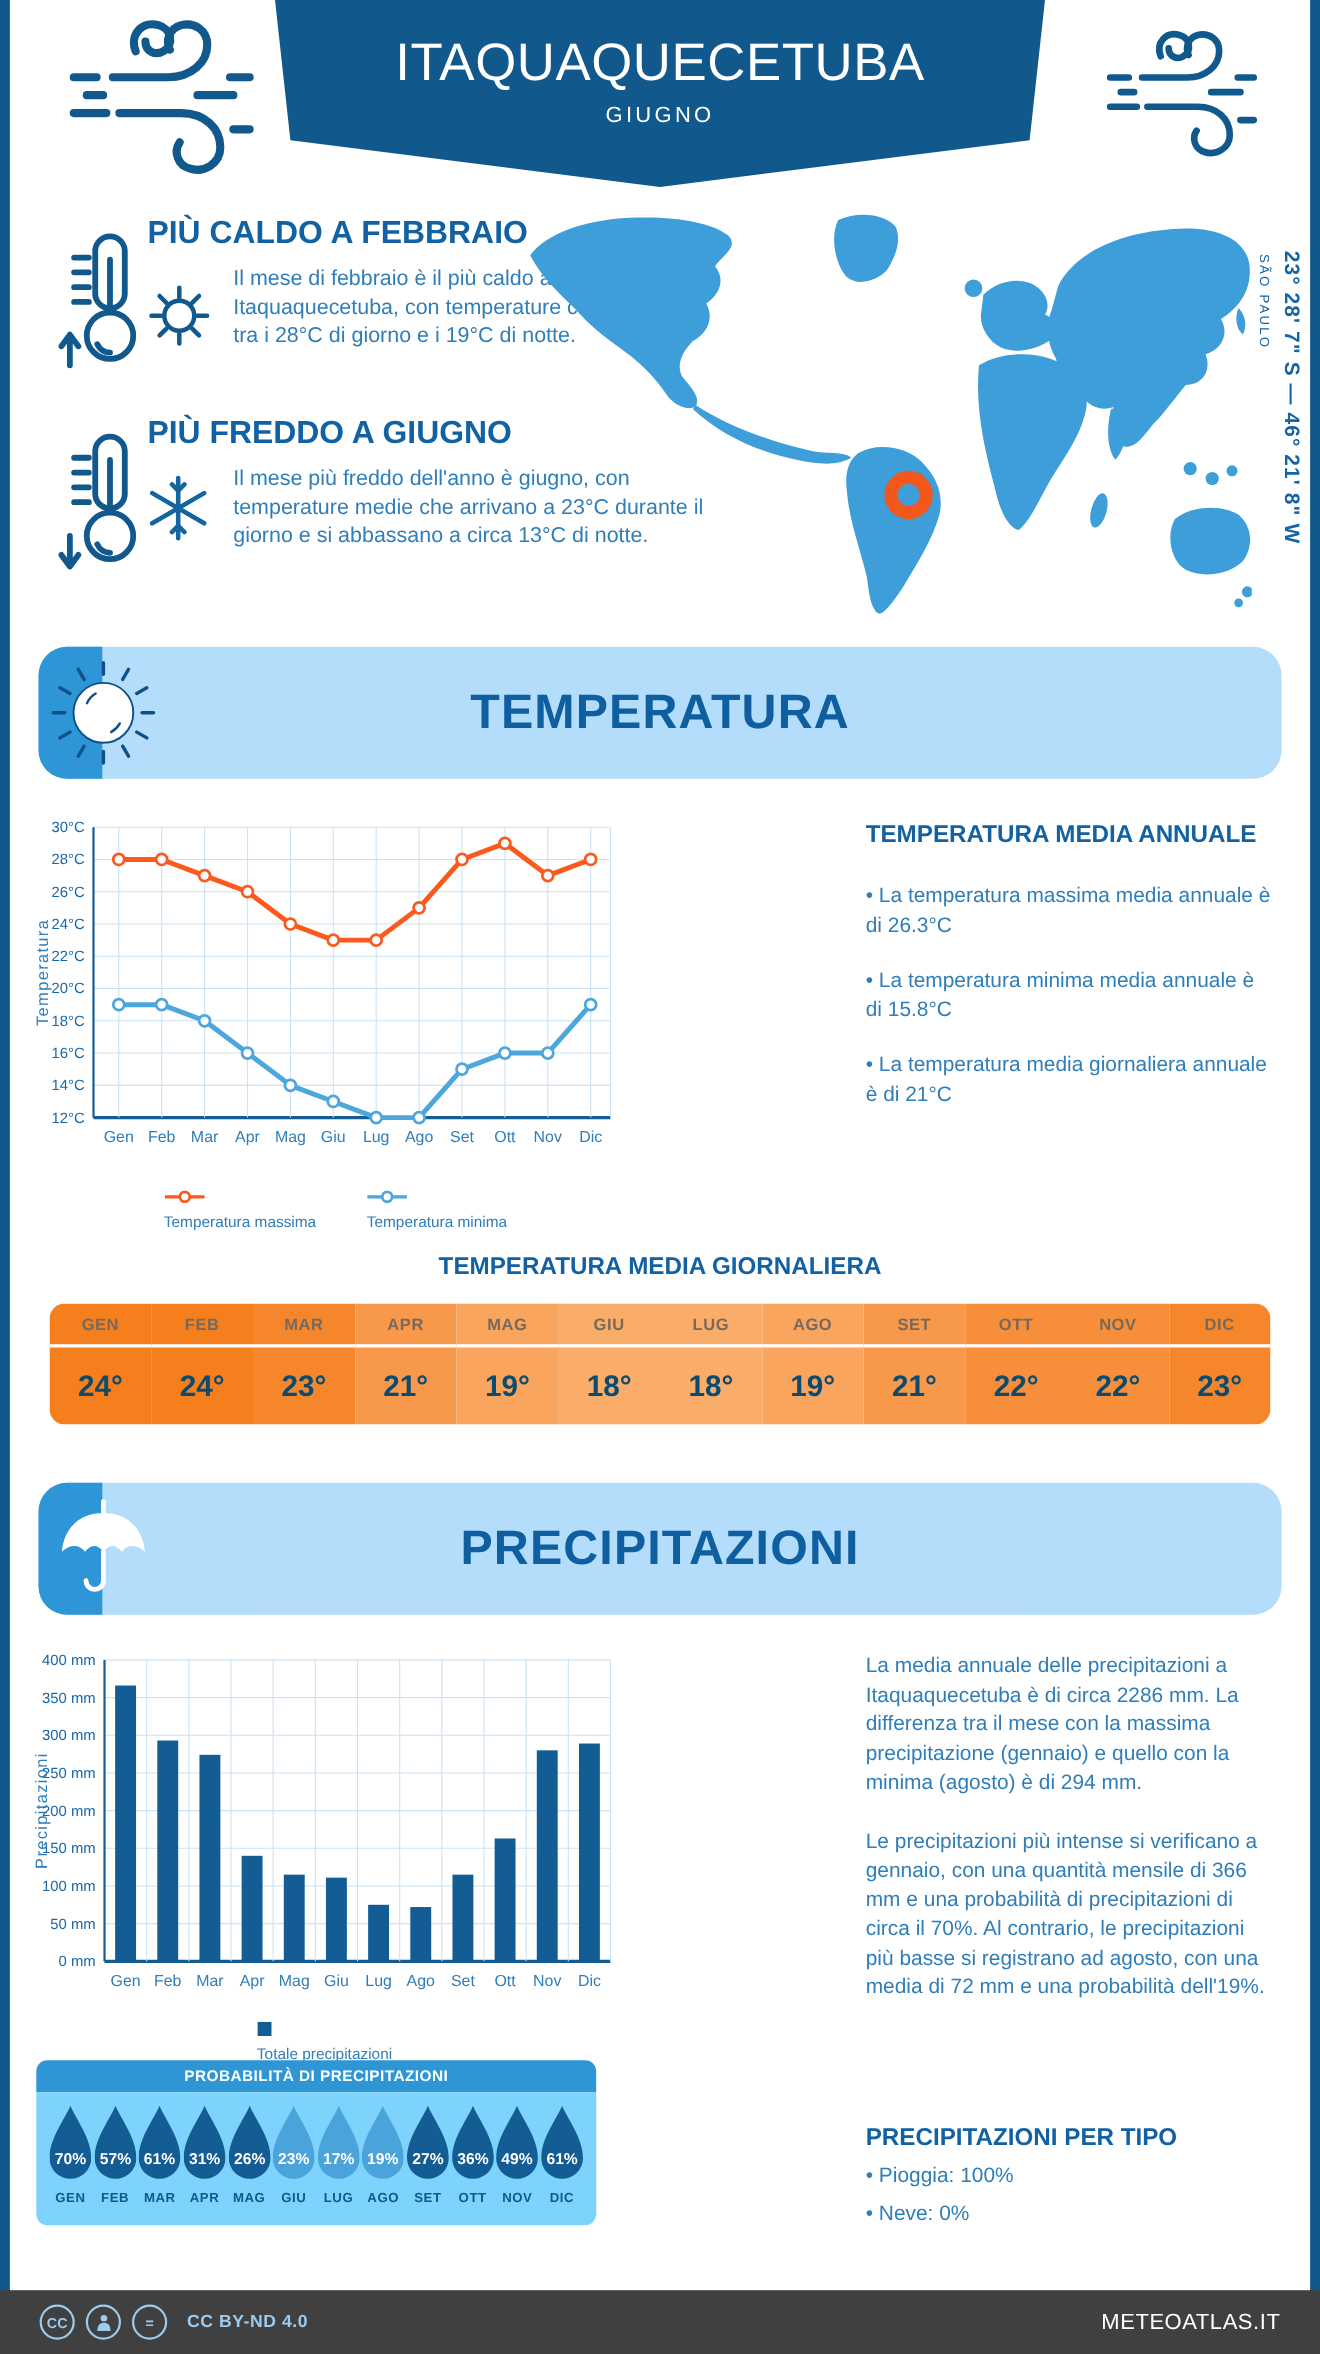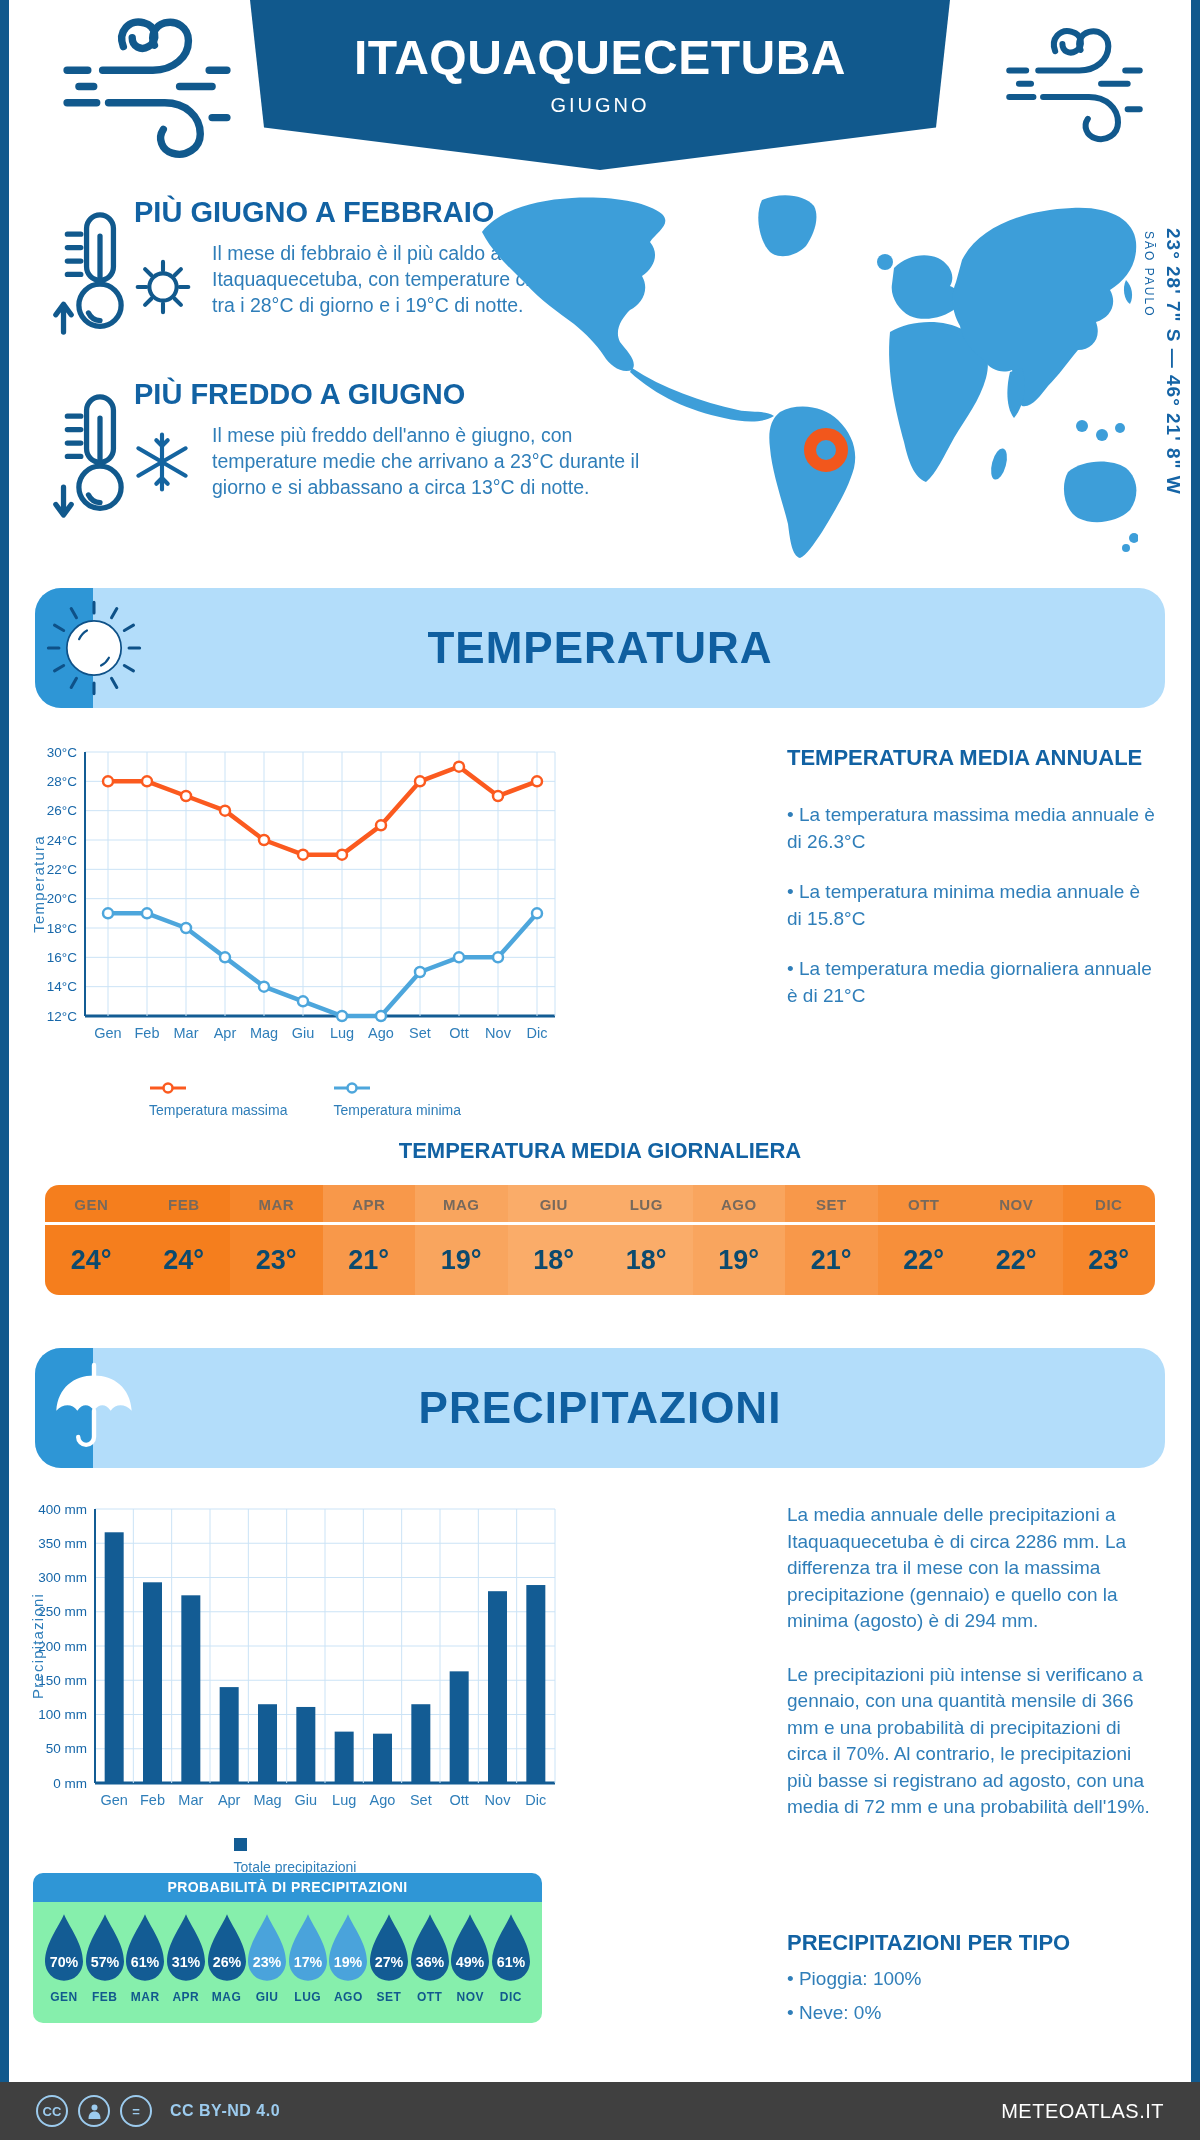--- a/index.html
+++ b/index.html
@@ -4,21 +4,21 @@
 <style>
   html,body{margin:0;padding:0;background:#ffffff;}
   #page{position:relative;width:1200px;height:2140px;background:#ffffff;overflow:hidden;
         font-family:"Liberation Sans", sans-serif;}
   .edge{position:absolute;top:0;bottom:0;width:9px;background:#11598D;}
   .edge-left{left:0}.edge-right{right:0}
 
   
   .banner{position:absolute;left:250px;top:0;width:700px;height:170px;background:#11598D;
           clip-path:polygon(0 0,100% 0,98% 75%,50% 100%,2% 75%);text-align:center;color:#fff;}
-  .banner-title{margin:0;padding-top:30px;font-size:48px;font-weight:bold;letter-spacing:0.5px;}
+  .banner-title{margin:0;padding-top:30px;font-size:48px;font-weight:normal;letter-spacing:0.5px;}
   .banner-sub{margin-top:9px;font-size:20px;letter-spacing:3px;font-weight:normal;}
 
   .abs{position:absolute;}
   h2.block-title{margin:0;font-size:29px;font-weight:bold;color:#1262A3;}
   .lead{margin:0;font-size:19.5px;line-height:26px;color:#2F7EB9;}
 
   
   .vtext{position:absolute;writing-mode:vertical-rl;color:#1564A6;}
   .vcoords{font-size:19px;font-weight:bold;letter-spacing:1px;}
   .vcity{font-size:12px;letter-spacing:2px;}
@@ -48,21 +48,21 @@
               border-radius:14px;overflow:hidden;}
   .tcol{flex:1;text-align:center;}
   .tth{height:37px;line-height:40px;font-size:15px;font-weight:bold;letter-spacing:0.5px;
        color:#77695C;border-bottom:3px solid #ffffff;}
   .ttd{height:70px;line-height:70px;font-size:27px;font-weight:bold;color:#0c4a6e;}
 
   
   .prob-card{position:absolute;left:33px;top:1873px;width:509px;height:150px;}
   .prob-head{height:29px;line-height:29px;background:#2F96D6;border-radius:10px 10px 0 0;
              text-align:center;color:#fff;font-size:14px;font-weight:bold;letter-spacing:0.4px;}
-  .prob-body{height:121px;background:#86efac;border-radius:0 0 10px 10px;}
+  .prob-body{height:121px;background:#7dd3fc;border-radius:0 0 10px 10px;}
   .drops-row{display:flex;justify-content:space-between;padding:9px 12px 0 12px;}
   .drop-cell{width:38px;text-align:center;}
   .drop-month{margin-top:3px;font-size:12px;font-weight:bold;color:#11598D;letter-spacing:0.5px;}
 
   
   .footer{position:absolute;left:0;right:0;bottom:0;height:58px;background:#404040;
           display:flex;align-items:center;padding:0 36px;box-sizing:border-box;}
   .cc-circle{width:28px;height:28px;border:2.5px solid #9CCBEE;border-radius:50%;
              display:flex;align-items:center;justify-content:center;color:#9CCBEE;
              font-size:13px;font-weight:bold;margin-right:10px;}
@@ -99,21 +99,21 @@
     <rect x="36" y="6" width="28" height="68" rx="14"></rect>
     <path d="M50 28 v48"></path>
     <circle cx="50" cy="100" r="22"></circle>
     <path d="M38 108 a14 14 0 0 0 12 8"></path>
     <path d="M12 128 V100 M4 110 L12 99 L20 110"></path>
   </svg>
   <svg class="abs" style="left:126px;top:250px" width="74" height="74" viewBox="0 0 76 76" fill="none" stroke="#11598D" stroke-width="4.2" stroke-linecap="round">
     <circle cx="38" cy="38" r="14"></circle>
     <path d="M38 12 v9 M56.4 19.6 l-6.4 6.4 M64 38 h-9 M56.4 56.4 l-6.4 -6.4 M38 64 v-9 M19.6 56.4 l6.4 -6.4 M12 38 h9 M19.6 19.6 l6.4 6.4"></path>
   </svg>
-  <h2 class="block-title abs" style="left:134px;top:196px">PIÙ GIUGNO A FEBBRAIO</h2>
+  <h2 class="block-title abs" style="left:134px;top:196px">PIÙ CALDO A FEBBRAIO</h2>
   <p class="lead abs" style="left:212px;top:240px;width:440px">Il mese di febbraio è il più caldo a Itaquaquecetuba, con temperature che oscillano tra i 28°C di giorno e i 19°C di notte.</p>
 
   <svg class="abs" style="left:52px;top:390px" width="96" height="132" viewBox="0 0 100 135" fill="none" stroke="#11598D" stroke-width="5.5" stroke-linecap="round" stroke-linejoin="round">
     <path d="M16 26 h14 M16 40 h14 M16 54 h14 M16 68 h14"></path>
     <rect x="36" y="6" width="28" height="68" rx="14"></rect>
     <path d="M50 28 v48"></path>
     <circle cx="50" cy="100" r="22"></circle>
     <path d="M38 108 a14 14 0 0 0 12 8"></path>
     <path d="M12 100 V128 M4 118 L12 129 L20 118"></path>
   </svg>

